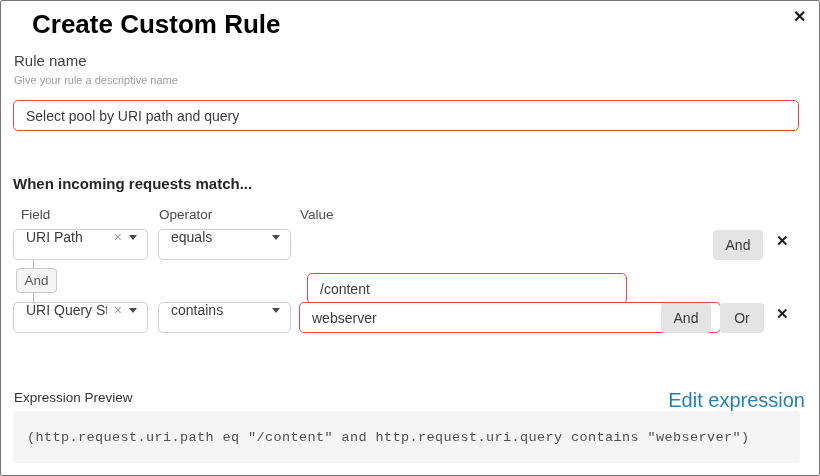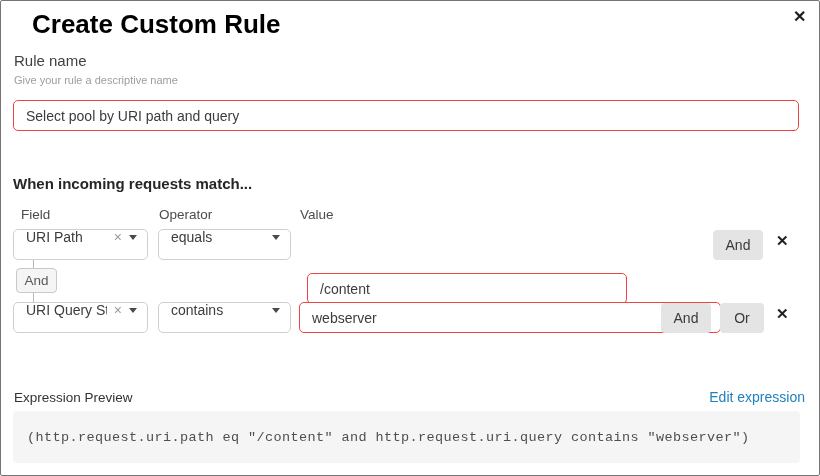--- a/index.html
+++ b/index.html
@@ -96,21 +96,21 @@
   .vl2 { top:292px; height:10px; }
 
   .and-badge {
     left:15px; top:267px; width:41px; height:25px;
     border:1px solid #c9c9c9; background:#f5f5f5; border-radius:4px;
     display:flex; align-items:center; justify-content:center;
     font-size:13.5px; color:#5a5a5a;
   }
 
   .expr-label { left:13px; top:389px; font-size:13.5px; color:#333333; }
-  .edit-link  { right:14px; top:388px; font-size:14px; color:#2180bd; cursor:pointer;text-align:right; }
+  .edit-link  { right:14px; top:388px; font-size:20px; color:#2180bd; cursor:pointer;text-align:right; }
 
   .expr-box {
     left:12px; top:410px; width:787px; height:52px;
     background:#f5f5f5; border-radius:4px;
     display:flex; align-items:center;
     padding:0 14px;
     overflow:hidden;
   }
   .expr-code {
     font-family:"Liberation Mono", monospace;

